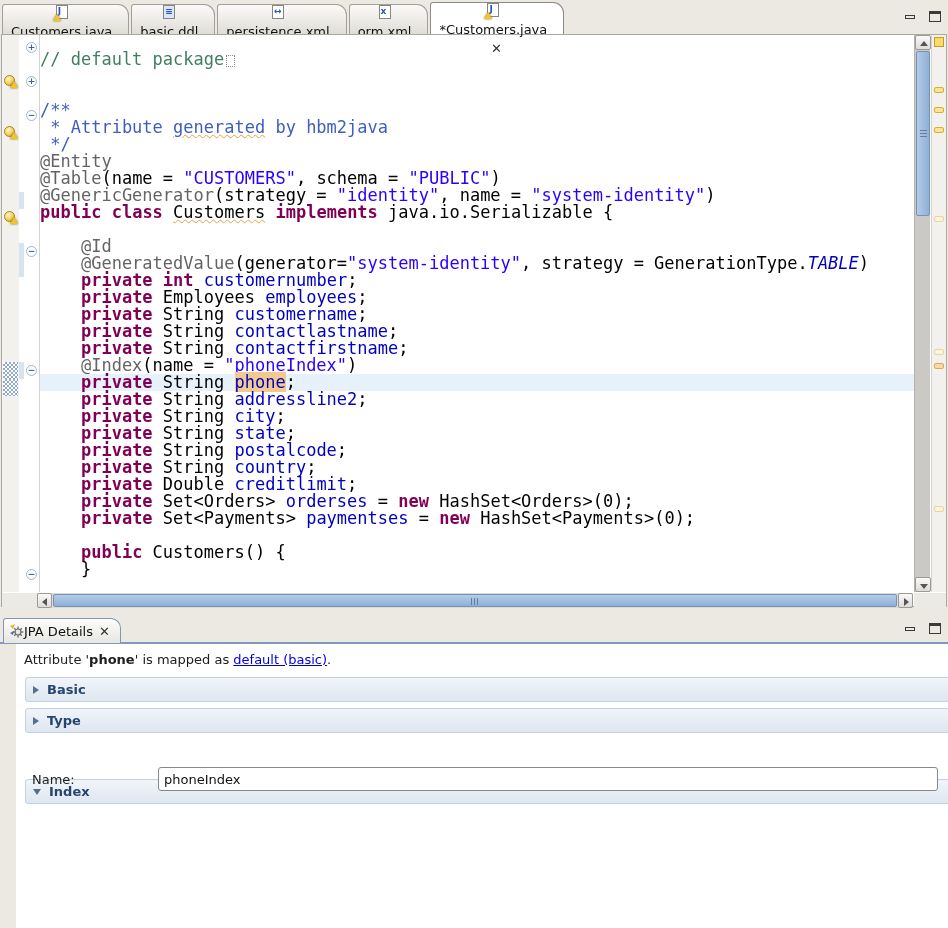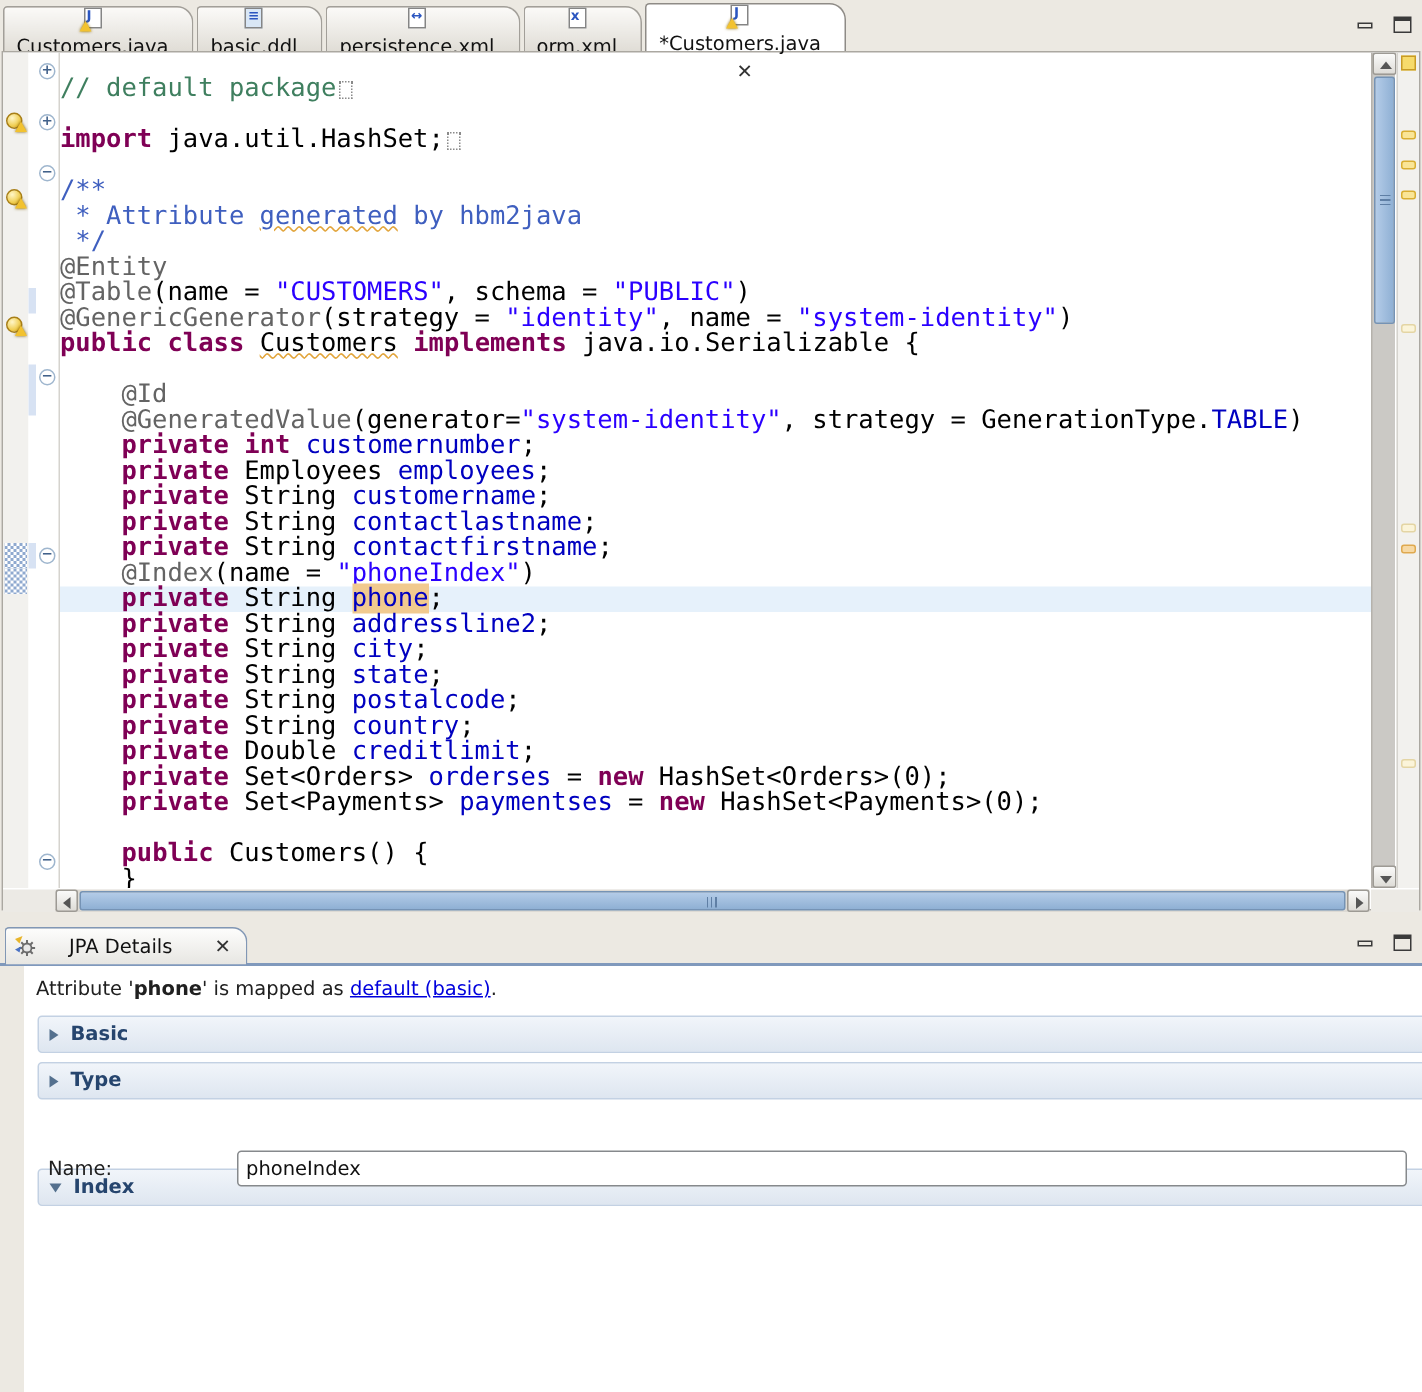--- a/index.html
+++ b/index.html
@@ -51,21 +51,21 @@
     font-family:"DejaVu Sans Mono","Liberation Mono",monospace; font-size:17px; line-height:17px;margin-top:12px; }
   .cl { height:17px; white-space:pre; position:relative; }
   .cl.hl { background:#E6F1FB; }
   .sg.pl  { color:#000000; }
   .sg.com { color:#3F7F5F; }
   .sg.jd  { color:#3F5FBF; }
   .sg.kw  { color:#7F0055; font-weight:bold; }
   .sg.str { color:#2A00FF; }
   .sg.ann { color:#646464; }
   .sg.fld { color:#0000C0; }
-  .sg.sf  { color:#0000C0; }
+  .sg.sf  { color:#0000C0; font-style:italic; }
   .sg.sq  { text-decoration-line:underline; text-decoration-style:wavy; text-decoration-color:#E2A53C; text-decoration-thickness:1px; }
   .sg.occ { background:#F1CA8F; }
   .cbox { display:inline-block; width:9px; height:12px; border:1px dotted #8a8a8a; margin-left:2px; vertical-align:-2px; }
 
   .bulb { position:absolute; left:2px; width:13px; height:13px; }
   .bulb::before { content:""; position:absolute; left:0; top:1px; width:9px; height:9px; border-radius:50%;
      background:radial-gradient(circle at 35% 30%, #FFF6C8, #F0CE52 60%, #D8A21E); border:1px solid #A87F18; }
   .bulb::after { content:""; position:absolute; right:-1px; bottom:-1px; width:0; height:0;
      border-left:4px solid transparent; border-right:4px solid transparent; border-bottom:7px solid #F2C230;
      filter:drop-shadow(0 0 1px #7d5c00); }
@@ -105,21 +105,21 @@
   .hbtn.left .tri { left:4px; border-top:4px solid transparent; border-bottom:4px solid transparent; border-right:5px solid #555; }
   .hbtn.right .tri { left:5px; border-top:4px solid transparent; border-bottom:4px solid transparent; border-left:5px solid #555; }
   .hthumb { position:absolute; left:16px; right:16px; top:1px; height:13px; border:1px solid #7593B5; border-radius:2px;
      background:linear-gradient(#B4CCE8,#8FB0D4); }
   .hthumb .grip { position:absolute; left:50%; top:3px; width:9px; height:7px; margin-left:-4px;
      background:repeating-linear-gradient(90deg,#5F7FA5 0 1px, transparent 1px 3px); }
   .corner { position:absolute; right:0; top:558px; width:32px; height:15px; background:#ECEAE5; }
   .lcorner { position:absolute; left:0; top:558px; width:35px; height:15px; background:#ECEAE5; }
 
   
-  .jtab { position:absolute; left:3px; top:618px; height:25px; display:flex; align-items:center; gap:22px;
+  .jtab { position:absolute; left:3px; top:618px; height:25px; display:flex; align-items:center; gap:0;
      padding:0 10px 0 6px; background:linear-gradient(#FDFDFC,#E7E6E2);
      border:1px solid #8197B5; border-bottom:none; border-radius:3px 10px 0 0; z-index:2;
      font-size:13px; color:#111; }
   .jline { position:absolute; left:0; top:642px; width:948px; height:2px; background:#8099BC; }
   .jpa-content { position:absolute; left:16px; top:644px; width:946px; bottom:0; background:#FFFFFF; }
 
   .map-line { position:absolute; left:8px; top:8px; font-size:13px; color:#202020; }
   .map-line b { font-weight:bold; }
   .map-link { color:#0000DD; text-decoration:underline; cursor:pointer; }
 
@@ -192,21 +192,20 @@
         <div class="foldic" style="top: 41px;">+</div>
         <div class="foldic" style="top: 75px;">−</div>
         <div class="foldic" style="top: 211px;">−</div>
         <div class="foldic" style="top: 330px;">−</div>
         <div class="foldic" style="top: 534px;">−</div>
       </div>
     <div class="gutter-sep"></div>
     <div class="code-pane" id="code-lines">
         <div class="cl"><span class="sg com">// default package</span><span class="cbox"></span></div>
         <div class="cl"></div>
-        <div class="cl"><span class="sg kw">import</span><span class="sg pl"> java.util.HashSet;</span><span class="cbox"></span></div>
         <div class="cl"></div>
         <div class="cl"><span class="sg jd">/**</span></div>
         <div class="cl"><span class="sg jd"> * Attribute </span><span class="sg jd sq">generated</span><span class="sg jd"> by hbm2java</span></div>
         <div class="cl"><span class="sg jd"> */</span></div>
         <div class="cl"><span class="sg ann">@Entity</span></div>
         <div class="cl"><span class="sg ann">@Table</span><span class="sg pl">(name = </span><span class="sg str">"CUSTOMERS"</span><span class="sg pl">, schema = </span><span class="sg str">"PUBLIC"</span><span class="sg pl">)</span></div>
         <div class="cl"><span class="sg ann">@GenericGenerator</span><span class="sg pl">(strategy = </span><span class="sg str">"identity"</span><span class="sg pl">, name = </span><span class="sg str">"system-identity"</span><span class="sg pl">)</span></div>
         <div class="cl"><span class="sg kw">public</span><span class="sg pl"> </span><span class="sg kw">class</span><span class="sg pl"> </span><span class="sg pl sq">Customers</span><span class="sg pl"> </span><span class="sg kw">implements</span><span class="sg pl"> java.io.Serializable {</span></div>
         <div class="cl"></div>
         <div class="cl"><span class="sg ann">    @Id</span></div>

